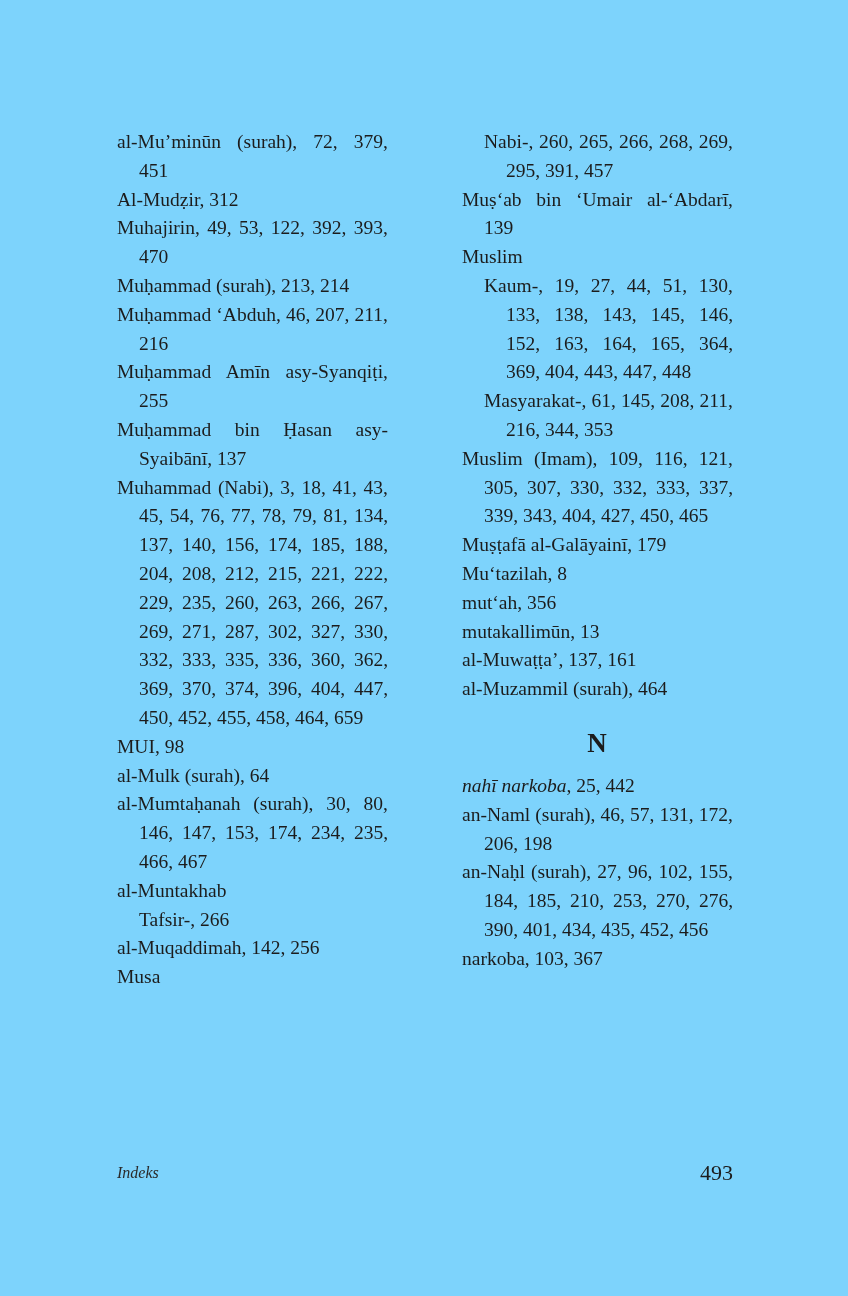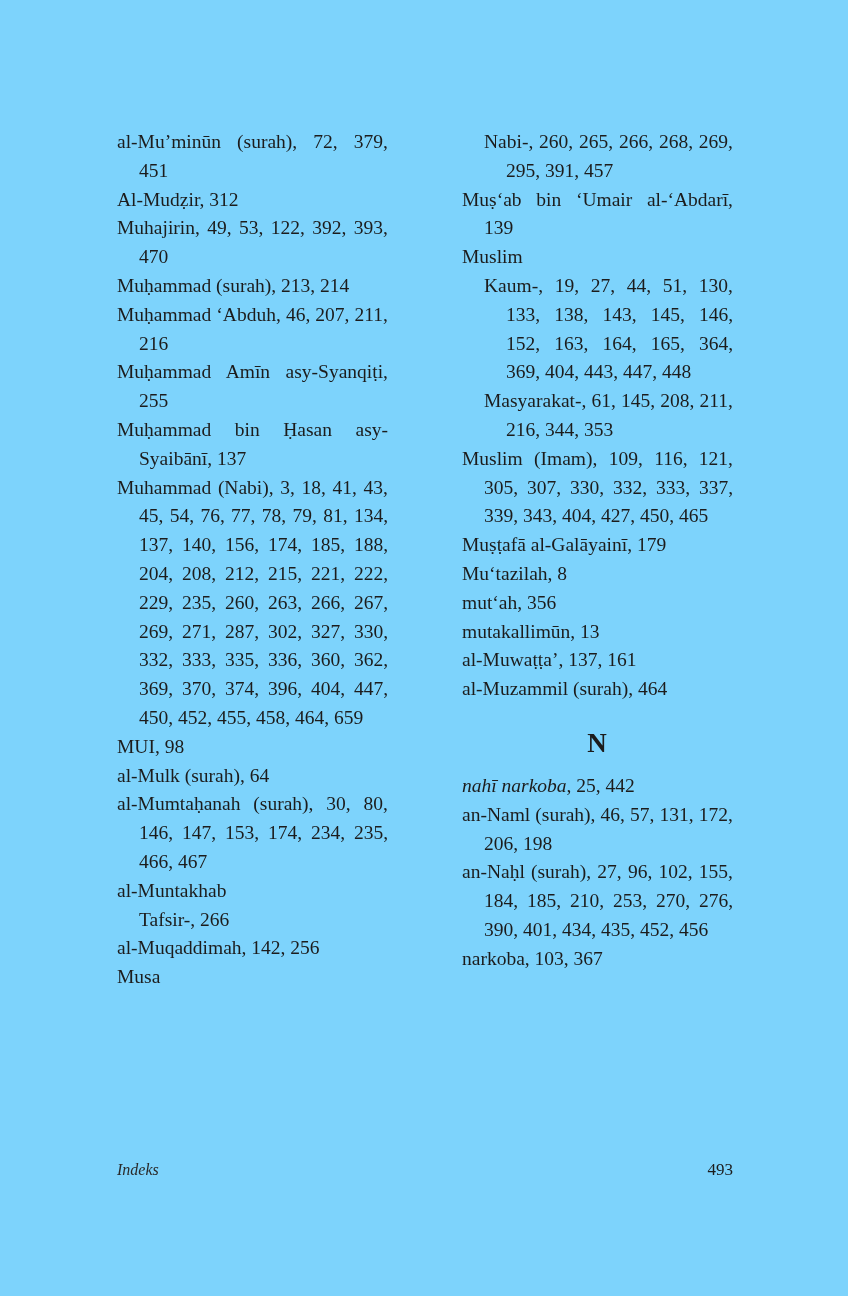--- a/index.html
+++ b/index.html
@@ -59,21 +59,21 @@
     display: flex;
     justify-content: space-between;
     align-items: center;
   }
   .footer-left {
     font-style: italic;
     font-size: 16px;
     color: #2a2a2a;
   }
   .footer-right {
-    font-size: 17px;
+    font-size: 22px;
     color: #1c1c1c;
   }
   i {
     font-style: italic;
   }
 </style>
 </head>
 <body>
 
 <div class="page">

